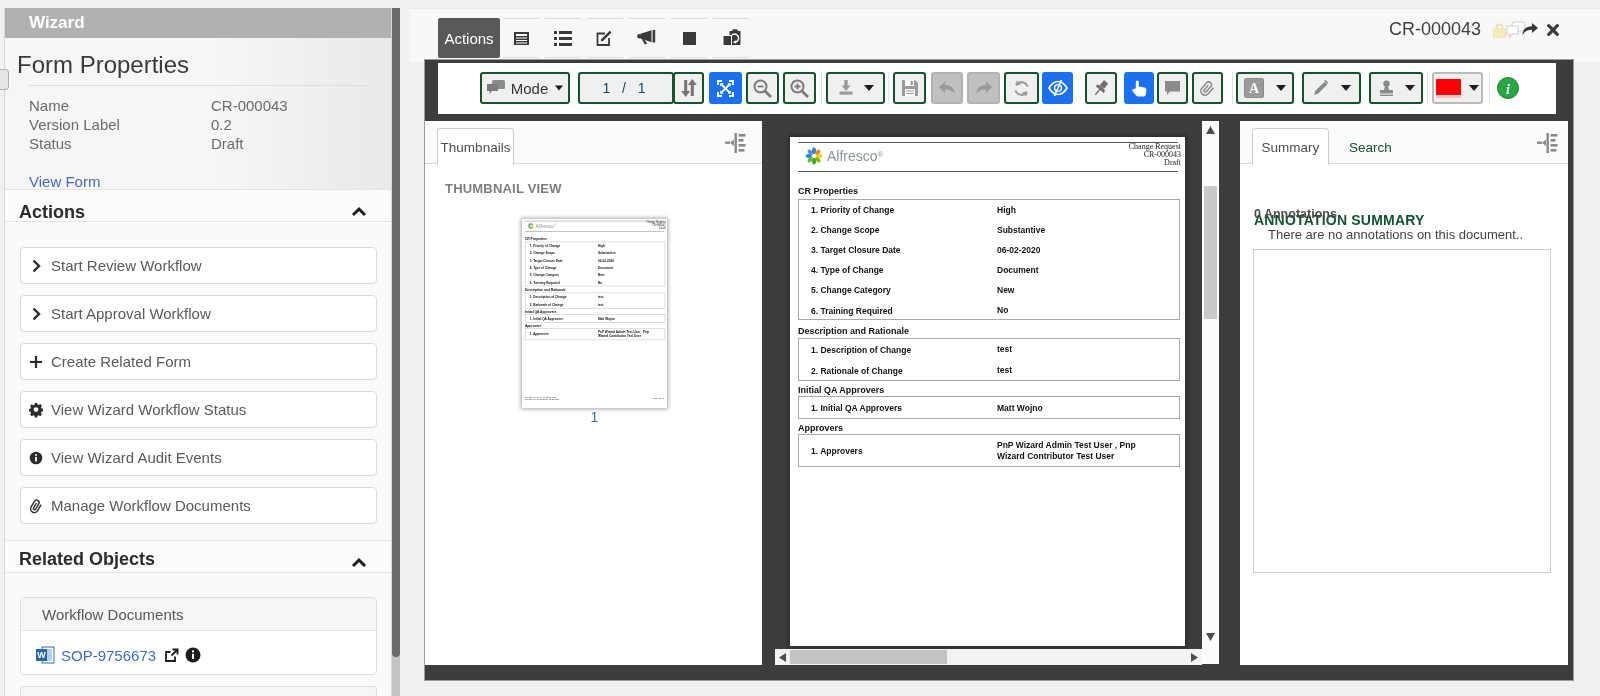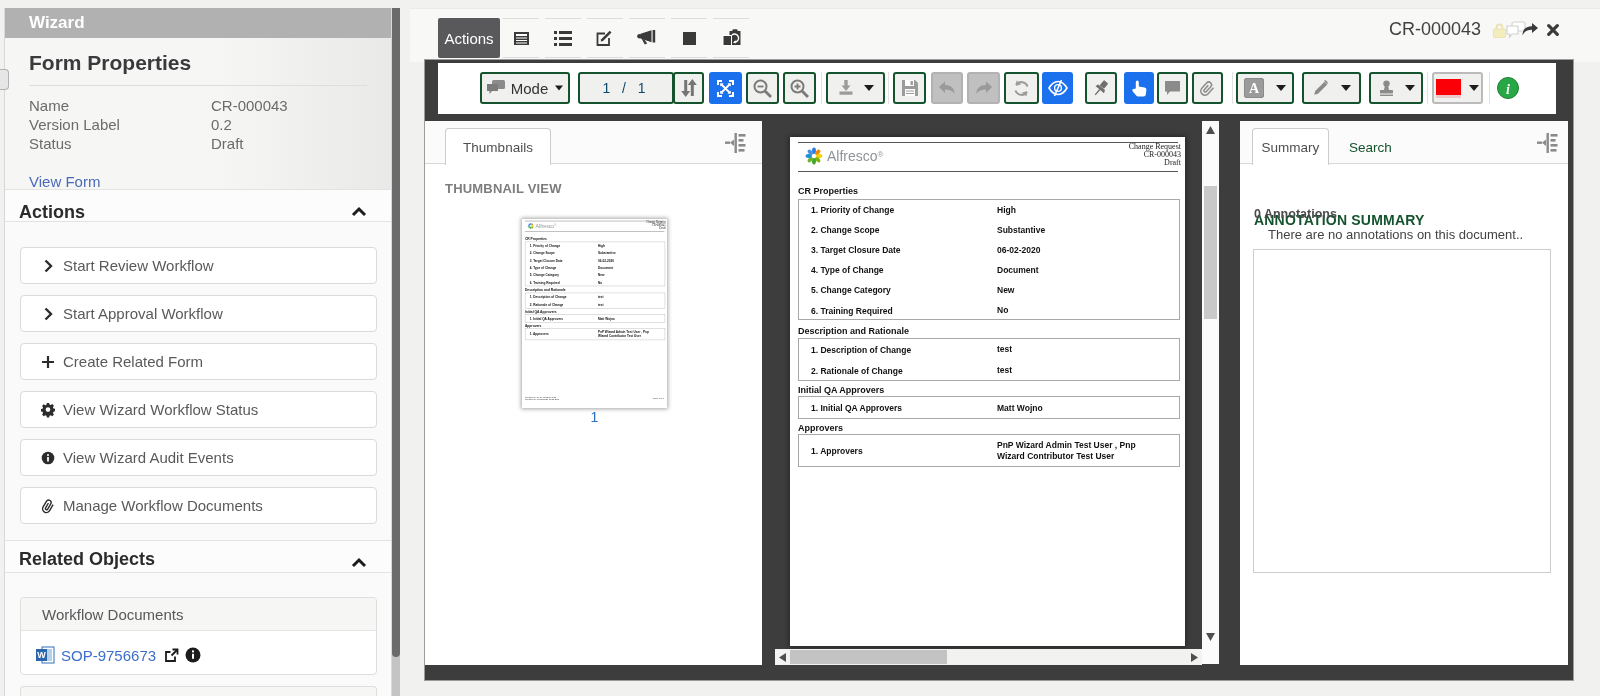--- a/index.html
+++ b/index.html
@@ -2,31 +2,31 @@
 <html><head>
 <meta charset="utf-8">
 <style>
 * { margin:0; padding:0; box-sizing:border-box; }
 html,body { width:1600px; height:696px; background:#f1f1ef; font-family:"Liberation Sans",sans-serif; overflow:hidden; }
 .abs { position:absolute; }
 
 #sidebar { position:absolute; left:4px; top:8px; width:388px; height:688px; background:#fafafa; border-left:1px solid #d8d8d8; border-right:1px solid #d8d8d8; }
 #wizbar { height:30px; background:#b1b1b1; color:#fff; font-weight:bold; font-size:17px; line-height:30px; padding-left:24px; }
 #formprops { position:relative; height:151px; background:linear-gradient(to right,#f6f6f5 55%,#e9e9e7); }
-#formprops h1 { position:absolute; left:24px; top:13px; font-size:21px; font-weight:bold; color:#3a3a3c; }
+#formprops h1 { position:absolute; left:12px; top:13px; font-size:24px; font-weight:normal; color:#3a3a3c; }
 #fp-rule { position:absolute; left:24px; right:24px; top:47px; border-bottom:1px solid #dedede; }
 .fprow { position:absolute; left:24px; font-size:15px; color:#6b6b6b; }
 .fpval { position:absolute; left:206px; font-size:15px; color:#6b6b6b; }
 #viewform { position:absolute; left:24px; top:135px; font-size:15px; color:#4a6ab8; }
 .sechead { position:relative; border-top:1px solid #e3e3e3; border-bottom:1px solid #e3e3e3; height:33px; background:#fcfcfc; }
 .sechead .t { position:absolute; left:14px; top:12px; font-size:18px; font-weight:bold; color:#2b2b2b; }
 .sechead svg { position:absolute; right:24px; top:16px; }
 #relobj-head .t { top:8px; }
 #actionsbody { padding:25px 0 0 15px; }
-.abtn { width:357px; height:37px; margin-bottom:11px; background:#fff; border:1px solid #dadada; border-radius:4px; display:flex; align-items:center; padding-left:20px; font-size:15px; color:#5a5a5a; }
+.abtn { width:357px; height:37px; margin-bottom:11px; background:#fff; border:1px solid #dadada; border-radius:4px; display:flex; align-items:center; padding-left:8px; font-size:15px; color:#5a5a5a; }
 .abtn .ic { width:14px; height:17px; margin-right:8px; flex:none; display:flex; align-items:center; justify-content:center; }
 #relobj-head { margin-top:16px; }
 #wfcard { margin:24px 0 0 15px; width:357px; border:1px solid #dedede; border-radius:4px; background:#fff; }
 #wfcard .hd { height:33px; background:#f6f6f5; border-bottom:1px solid #e4e4e4; border-radius:4px 4px 0 0; line-height:33px; padding-left:21px; font-size:15px; color:#58585a; }
 #wfcard .bd { height:43px; display:flex; align-items:center; padding-left:15px; padding-top:5px; }
 #wfcard .link { color:#3b6fc9; font-size:15px; margin:0 8px 0 6px; }
 #card2 { margin:11px 0 0 15px; width:357px; height:10px; border:1px solid #dedede; border-bottom:none; border-radius:4px 4px 0 0; background:#f6f6f5; }
 #handle { position:absolute; left:0; top:69px; width:9px; height:21px; background:#e6e6e6; border:1px solid #b2b2b2; border-left:none; border-radius:0 4px 4px 0; }
 #sb-scroll-track { position:absolute; left:392px; top:8px; width:8px; height:688px; background:#c4c4c4; }
 #sb-scroll-thumb { position:absolute; left:392px; top:8px; width:8px; height:649px; background:#6b6b6b; border-radius:0 0 4px 4px; }
@@ -420,21 +420,21 @@
     <div class="tdiv" style="left:1051px"></div>
 
     <svg class="abs" style="left:1059px; top:14px" width="22" height="22" viewBox="0 0 22 22">
         <circle cx="11" cy="11" r="10.5" fill="#28a745" stroke="#1e7e34"></circle>
         <text x="11" y="16.5" font-size="14" font-weight="bold" font-style="italic" fill="#fff" text-anchor="middle" font-family="Liberation Serif">i</text>
       </svg>
   </div>
 
   <div class="vpanel" id="thumbpanel">
     <div class="ptabbar">
-      <div class="ptab" style="left:20px; width:106px">Thumbnails</div>
+      <div class="ptab" style="left:12px; width:77px">Thumbnails</div>
       <svg class="ptoggle" style="left:300px" width="22" height="20" viewBox="0 0 22 20">
           <g fill="#8a8a8a">
             <rect x="0" y="8.5" width="5" height="2.4"></rect>
             <path d="M5 9.7 L9 6.5 v6.4 Z"></path>
             <rect x="9.5" y="0" width="2.4" height="20"></rect>
             <rect x="13.5" y="1" width="7" height="2.6"></rect>
             <rect x="13.5" y="6" width="5" height="2.6"></rect>
             <rect x="13.5" y="11" width="7" height="2.6"></rect>
             <rect x="13.5" y="16" width="6" height="2.6"></rect>
           </g>

